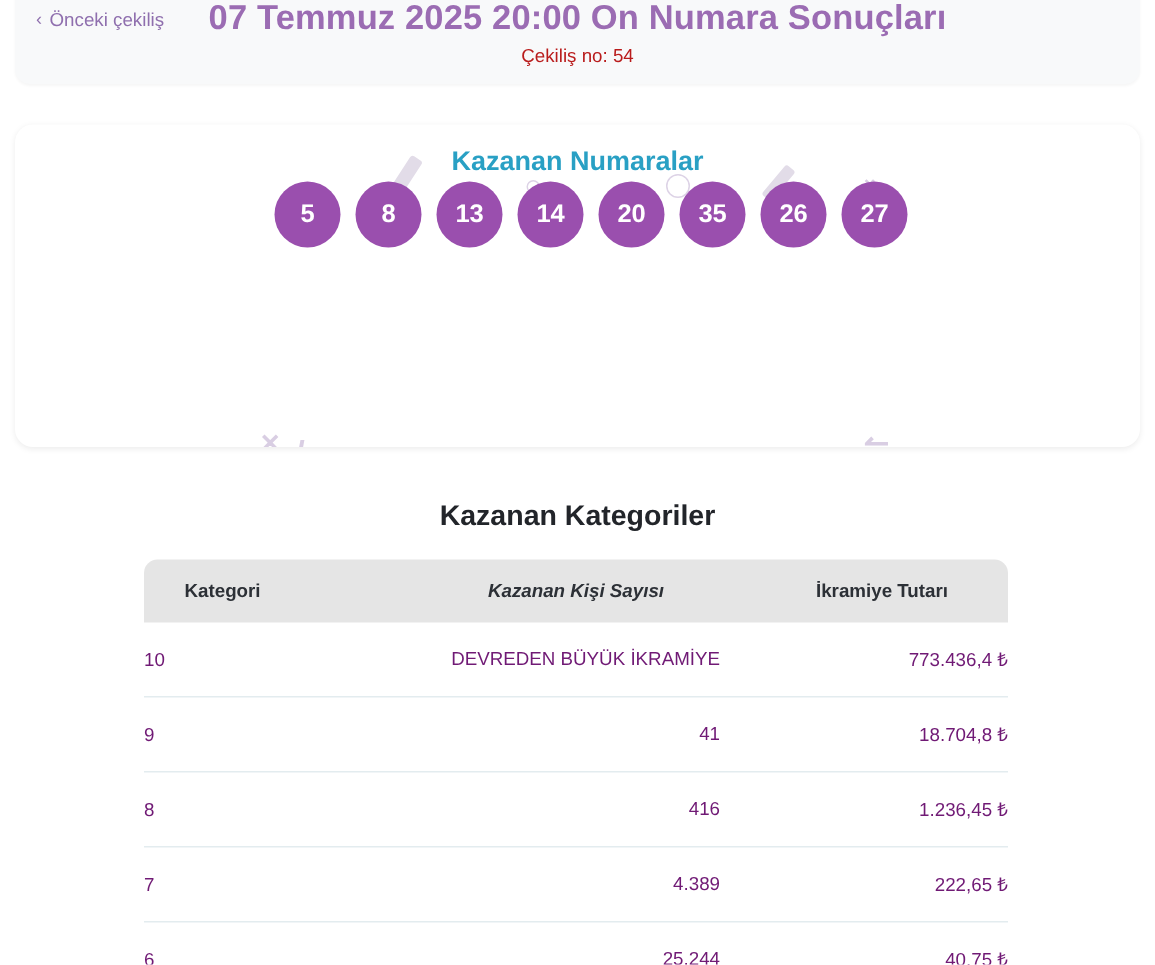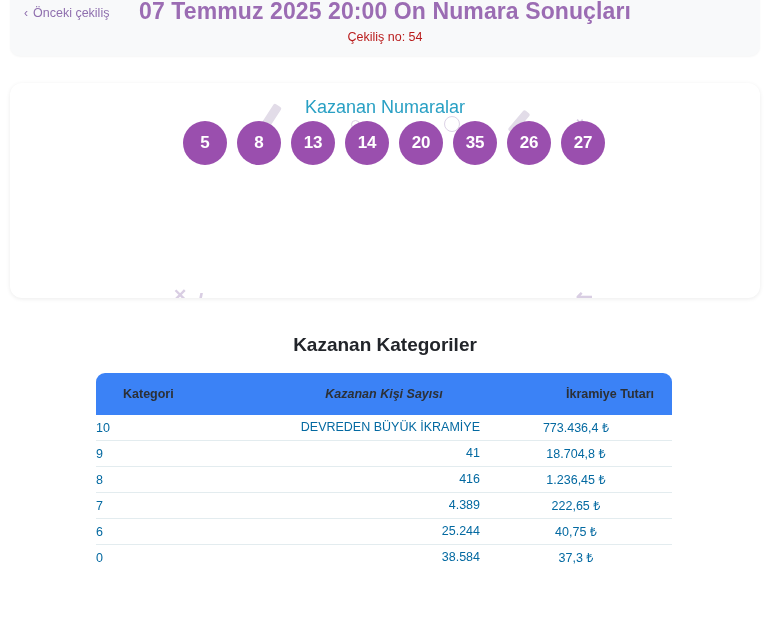--- a/index.html
+++ b/index.html
@@ -80,21 +80,21 @@
     box-shadow: 0 1px 4px rgba(0,0,0,0.08);
     overflow: hidden;
   }
   .numbers-title {
     position: absolute;
     left: 0;
     right: 0;
     top: 14px;
     text-align: center;
     font-size: 18px;
-    font-weight: normal;
+    font-weight: bold;
     color: #29a0c4;
     z-index: 3;
   }
   .rows-wrap {
     position: absolute;
     left: 0;
     top: 38px;
     width: 100%;
     z-index: 3;
   }
@@ -152,50 +152,50 @@
     left: 96px;
     top: 373px;
     width: 576px;
   }
   table.cats {
     width: 100%;
     border-collapse: collapse;
     table-layout: fixed;
   }
   table.cats thead th {
-    background: #3b82f6;
+    background: #e5e5e5;
     font-size: 12.5px;
     font-weight: bold;
     color: #2c3036;
     padding: 14px 0;
     height: 28px;
   }
   table.cats thead th:first-child {
     border-top-left-radius: 9px;
     text-align: left;
     padding-left: 27px;
   }
   table.cats thead th:nth-child(2) { text-align: center; font-style: italic; }
   table.cats thead th:last-child {
     border-top-right-radius: 9px;
     text-align: right;
-    padding-right: 18px;
+    padding-right: 40px;
   }
   table.cats tbody td {
     font-size: 12.5px;
-    color: #0369a1;
-    padding: 4px 0;
+    color: #701a75;
+    padding: 16px 0;
     border-bottom: 1px solid #e3ecef;
     vertical-align: middle;
   }
   table.cats tbody tr:first-child td { border-top: none; }
   table.cats tbody tr:last-child td { border-bottom: none; }
   td.c-cat { text-align: left; padding-left: 27px; width: 33%; }
   td.c-win { text-align: right; width: 40%; line-height: 1.25; }
-  td.c-amt { text-align: center; padding-right: 27px; width: 27%; }
+  td.c-amt { text-align: right; padding-right: 27px; width: 27%; }
   .tall td { padding-top: 14px; padding-bottom: 14px; }
 </style>
 </head>
 <body>
 
 <div class="page">
 
   <div class="header-card">
     <div class="back-link">
       <span class="back-chevron">‹</span>

